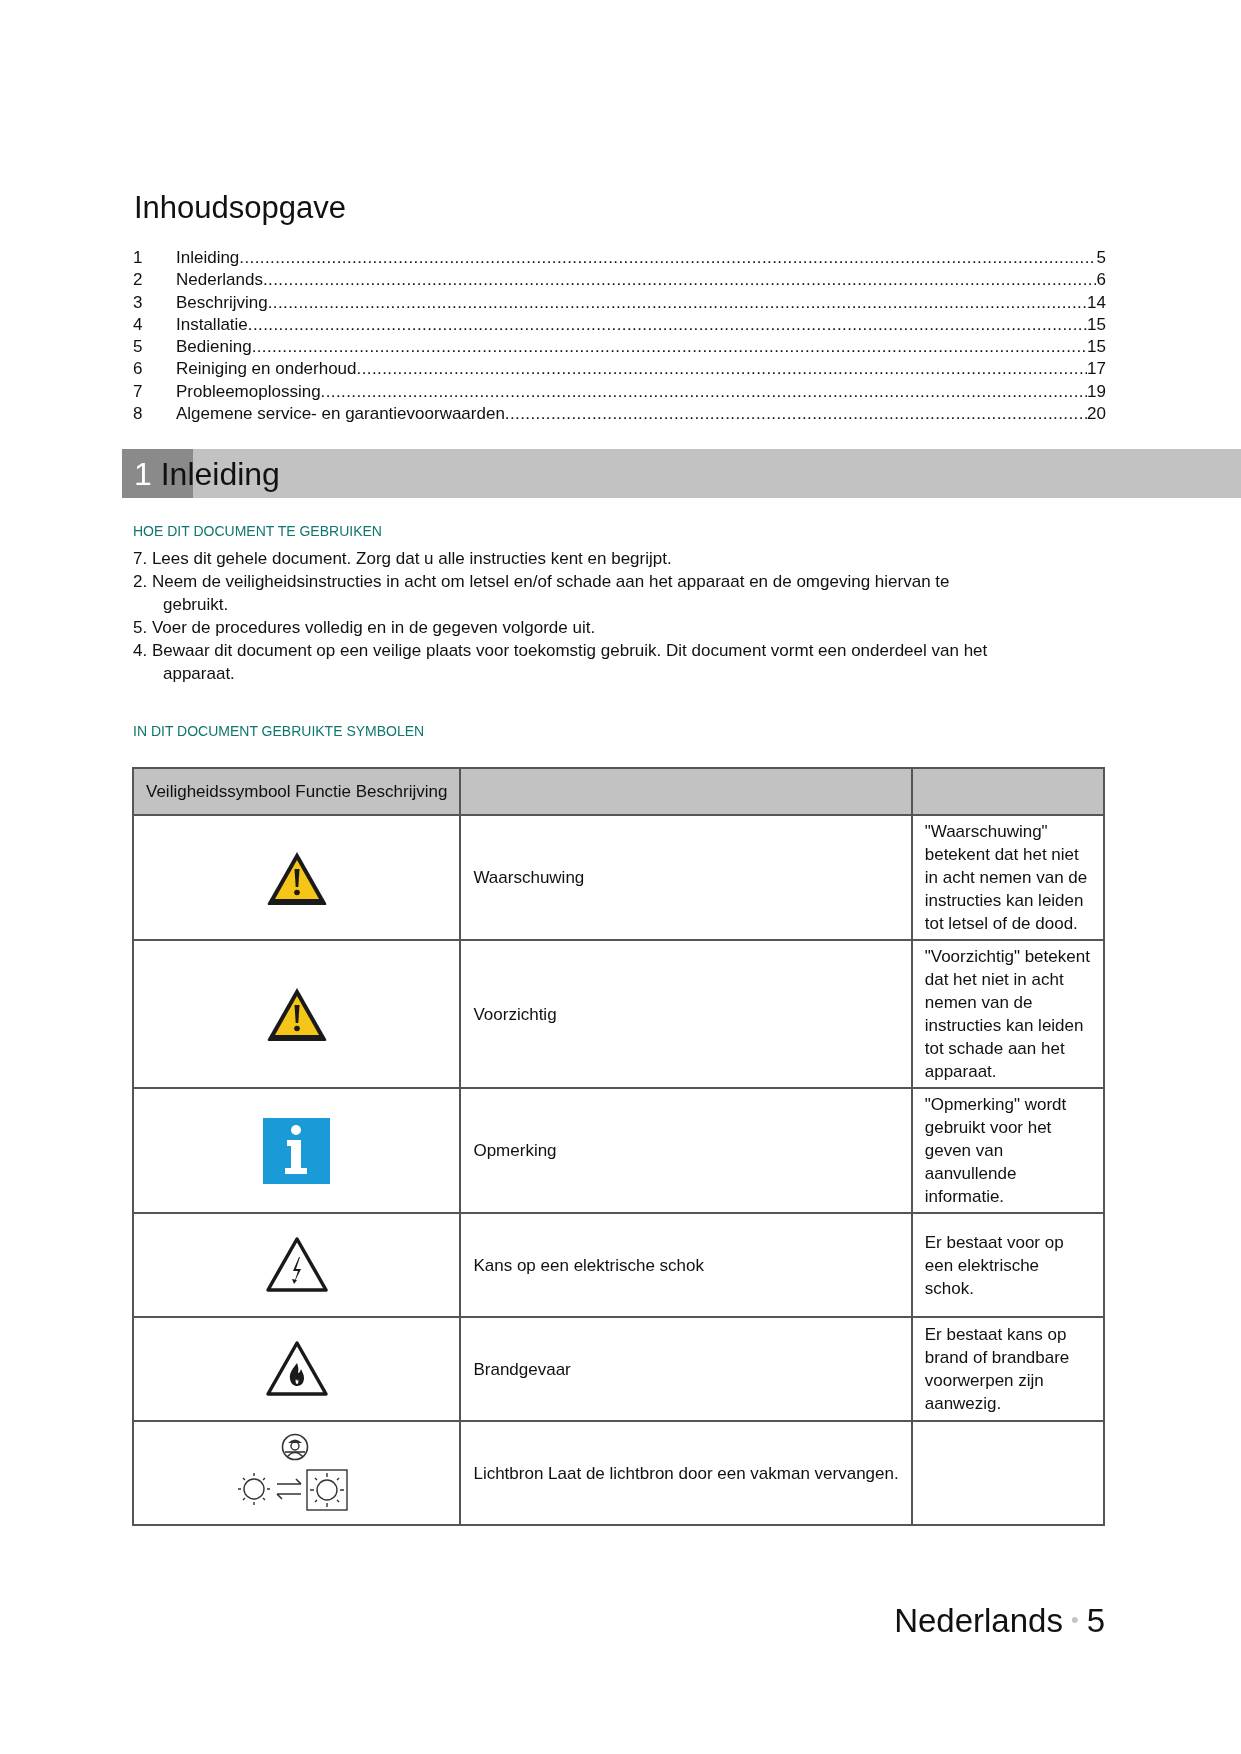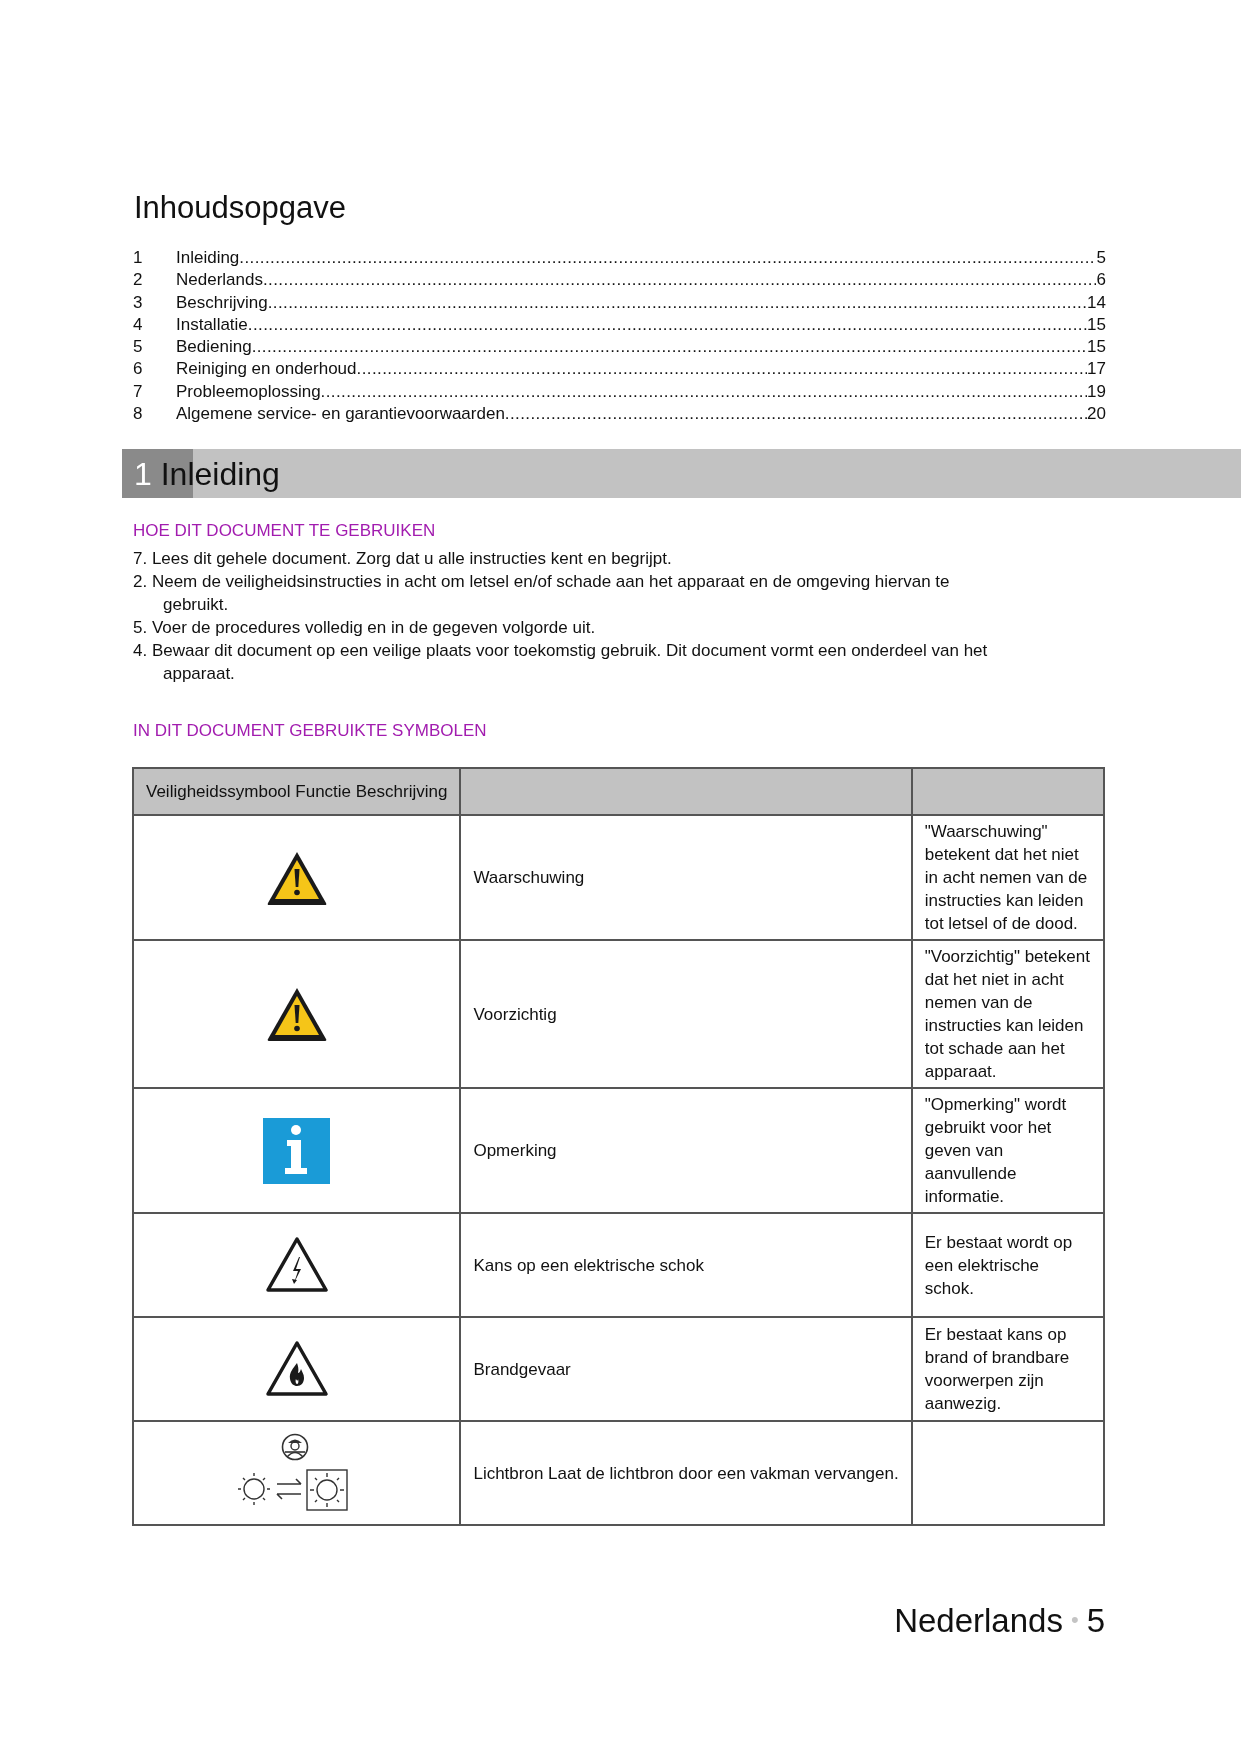--- a/index.html
+++ b/index.html
@@ -21,21 +21,21 @@
     .toc-page { flex: none; text-align: right; min-width: 10px; }
 
     
     #chapter-bar { left: 122px; top: 449px; width: 1120px; height: 49px; background: #c2c2c2; }
     #chapter-num-box { left: 0; top: 0; width: 71px; height: 49px; background: #8a8a8a; }
     #chapter-heading { left: 12px; top: 6px; font-size: 32px; line-height: 38px; white-space: nowrap; }
     #chapter-num { color: #ffffff; }
     #chapter-title { color: #111; }
 
     
-    .section-head { font-size: 17px; line-height: 22px; color: #a21caf; }
+    .section-head { font-size: 14px; line-height: 22px; color: #0f766e; }
     #how-head { left: 133px; top: 520px; }
     #symbols-head { left: 133px; top: 720px; }
 
     
     #instructions { left: 133px; top: 547px; width: 960px; font-size: 17px; line-height: 23px; }
     .instr { position: relative; }
     .instr-cont { padding-left: 30px; }
 
     
     #symbol-table { left: 132px; top: 767px; width: 973px; border-collapse: collapse; }
@@ -219,21 +219,21 @@
       <svg width="66" height="60" viewBox="0 0 66 60">
         <path d="M33 4 L62 55 L4 55 Z" fill="none" stroke="#1a1a1a" stroke-width="3.5" stroke-linejoin="round"></path>
         <path d="M35 22 L29 36 L34 36 L30 48 L37 34 L32 34 L36 22 Z" fill="#1a1a1a"></path>
         <path d="M28 44 L30 49 L33 45 Z" fill="#1a1a1a"></path>
       </svg>
     </td>
     <td class="col2">
       <div class="cell-text">Kans op een elektrische schok</div>
     </td>
     <td class="col3">
-      <div class="cell-text">Er bestaat wordt op een elektrische schok.</div>
+      <div class="cell-text">Er bestaat voor op een elektrische schok.</div>
     </td>
   </tr>
 
   <tr class="body">
     <td class="col1 icon-cell">
       <svg width="66" height="60" viewBox="0 0 66 60">
         <path d="M33 4 L62 55 L4 55 Z" fill="none" stroke="#1a1a1a" stroke-width="3.5" stroke-linejoin="round"></path>
         <path d="M33 24 C29 30 25 33 26 40 C27 45 30 47 33 47 C37 47 40 44 40 39 C40 35 38 33 37 30 C36 33 35 34 34 34 C35 30 34 27 33 24 Z" fill="#1a1a1a"></path>
         <path d="M32 40 C31 42 32 45 33 45 C34 45 35 43 34 40 C34 42 33 42 32 40 Z" fill="#ffffff"></path>
       </svg>

